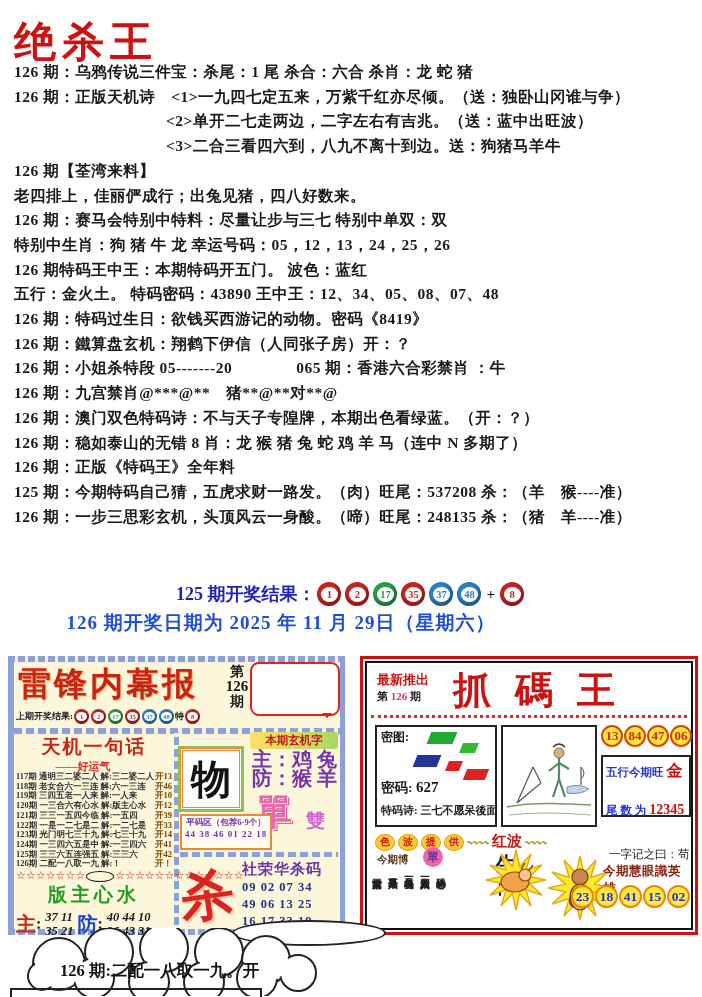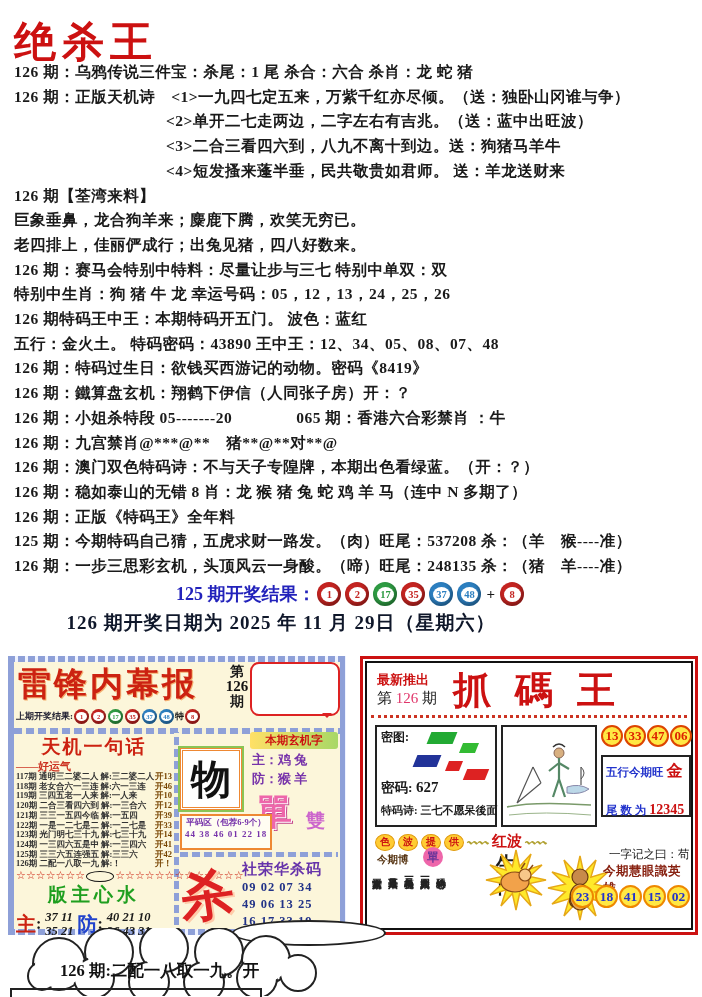--- a/index.html
+++ b/index.html
@@ -14,21 +14,21 @@
   
   .result-row{position:absolute;left:0;top:582px;width:702px;text-align:center;}
   .result-label{color:#2222bb;font-size:18px;font-weight:bold;vertical-align:middle;}
   .ball{display:inline-flex;width:24px;height:24px;border-radius:50%;margin:0 2px;
         align-items:center;justify-content:center;vertical-align:middle;
         box-shadow:inset -2px -3px 4px rgba(0,0,0,.35);}
   .ball .in{width:17px;height:15px;border-radius:50%;background:#fff;display:flex;
             align-items:center;justify-content:center;font-size:10.5px;font-weight:bold;}
   .plus{font-weight:bold;font-size:15px;vertical-align:middle;margin:0 3px;}
   .date-line{position:absolute;left:0;top:610px;width:562px;text-align:center;
-             color:#0f172a;font-size:19px;font-weight:bold;letter-spacing:1px;}
+             color:#1d4ed8;font-size:19px;font-weight:bold;letter-spacing:1px;}
   
   .lf-box{position:absolute;left:8px;top:656px;width:338px;height:279px;background:#fcf6da;
           border:6px solid transparent;box-sizing:border-box;
           border-image:repeating-linear-gradient(90deg,#8ea0d8 0 7px,#eef2ff 7px 10px) 6;}
   .lf-in{position:relative;width:100%;height:100%;}
   .masthead{position:absolute;left:4px;top:0px;font-size:33px;font-weight:bold;color:#cc2211;
             letter-spacing:3px;text-shadow:1px 1px 0 #f4b070;}
   .lf-issue{position:absolute;left:210px;top:2px;width:26px;text-align:center;line-height:15px;
             font-weight:bold;font-size:14px;}
   .lf-issue .num{color:#111;font-size:15px;}
@@ -39,60 +39,60 @@
   .prev-row{position:absolute;left:2px;top:44px;white-space:nowrap;}
   .prev-label{font-size:9px;font-weight:bold;color:#223;vertical-align:middle;}
   .mini.ball{width:15px;height:15px;margin:0 1px;}
   .mini.ball .in{width:11px;height:9px;font-size:6.5px;}
   .te-label{font-size:9px;font-weight:bold;vertical-align:middle;}
   .hstrip{position:absolute;left:0;height:6px;width:100%;
           background:repeating-linear-gradient(90deg,#8ea0d8 0 8px,#f6f2da 8px 12px);}
   .vstrip{position:absolute;width:5px;background:repeating-linear-gradient(0deg,#8ea0d8 0 8px,#f6f2da 8px 12px);}
   .lf-colL{position:absolute;left:2px;top:72px;width:156px;}
   .tianji-title{color:#cc2211;font-size:19px;font-weight:bold;text-align:center;letter-spacing:2px;}
-  .tianji-sub{color:#cc3322;font-size:11px;font-weight:bold;text-align:left;padding-right:22px;line-height:12px;}
+  .tianji-sub{color:#cc3322;font-size:11px;font-weight:bold;text-align:center;padding-right:22px;line-height:12px;}
   .trow{display:flex;justify-content:space-between;font-size:8.5px;line-height:9.7px;
         color:#333;white-space:nowrap;font-weight:bold;}
   .trow .kai{color:#774400;}
   .stars{font-size:11px;color:#cc2211;line-height:13px;white-space:nowrap;}
   .stars .oval{display:inline-block;width:26px;height:9px;border:1.5px solid #111;border-radius:50%;
                vertical-align:middle;background:#fcf6da;margin:0 1px;}
   .banzhu{color:#1f9f1f;font-size:19px;font-weight:bold;text-align:center;letter-spacing:4px;}
   .zf-row{display:flex;align-items:center;margin-top:2px;}
   .zf-char.zhu{color:#cc2211;font-size:20px;font-weight:bold;}
   .zf-char.fang{color:#2244cc;font-size:20px;font-weight:bold;}
   .zf-nums{font-size:12.5px;font-weight:bold;font-style:italic;line-height:14px;margin:0 4px;}
   .lf-colR{position:absolute;left:166px;top:70px;width:158px;}
   .xuanji-title{position:absolute;left:70px;top:0;width:88px;text-align:center;font-size:11.5px;
                 font-weight:bold;color:#cc1111;background:linear-gradient(90deg,#ffe066,#a8d866);
                 border-radius:3px;padding:1px 0;}
   .wu-box{position:absolute;left:0px;top:16px;width:56px;height:56px;background:#fff;
           border:3px double #ee8833;outline:2px solid #8ac455;display:flex;align-items:center;
           justify-content:center;font-size:40px;font-weight:bold;color:#111;}
-  .animals{position:absolute;left:72px;top:18px;color:#7733aa;font-size:13px;font-weight:bold;line-height:19px;}
+  .animals{position:absolute;left:72px;top:18px;color:#7733aa;font-size:20px;font-weight:bold;line-height:19px;}
   .dan-big{position:absolute;left:76px;top:56px;font-size:36px;font-weight:bold;color:#ee66aa;
            text-shadow:1px 1px 0 #fff,2px 2px 0 #c04488;}
   .shuang-sm{position:absolute;left:126px;top:76px;font-size:19px;font-weight:bold;color:#cc66cc;}
   .pingma{position:absolute;left:0px;top:82px;width:88px;height:32px;border:2px solid #ee8833;
           background:#fffdf2;text-align:center;}
   .pingma .pl{font-size:8.5px;font-weight:bold;color:#7733aa;line-height:13px;}
   .pingma .pn{font-size:9px;font-weight:bold;color:#7733aa;letter-spacing:1px;}
   .lf-colR .hstrip2{position:absolute;left:0;top:120px;width:158px;height:5px;
           background:repeating-linear-gradient(90deg,#8ea0d8 0 8px,#f6f2da 8px 12px);}
   .sha-art{position:absolute;left:0px;top:128px;font-size:54px;font-weight:bold;color:#dd2222;
            transform:rotate(-8deg);text-shadow:2px 2px 0 #ffccaa;}
   .shama{position:absolute;left:62px;top:128px;width:96px;}
   .shama-title{font-size:15px;font-weight:bold;color:#6633aa;letter-spacing:1px;}
   .shama-row{font-size:12.5px;font-weight:bold;color:#223388;line-height:17px;letter-spacing:1px;}
   
   .rt-box{position:absolute;left:360px;top:656px;width:338px;height:279px;border:3px solid #cc1111;
           box-sizing:border-box;padding:2px;background:#fff;}
   .rt-in{position:relative;width:100%;height:100%;border:2px solid #111;box-sizing:border-box;padding-left:8px;}
   .promo{position:absolute;left:10px;top:8px;color:#cc1111;font-size:13px;font-weight:bold;}
-  .rt-issue{position:absolute;left:10px;top:26px;font-size:15px;font-weight:normal;}
+  .rt-issue{position:absolute;left:10px;top:26px;font-size:11px;font-weight:bold;}
   .rt-issue .num{color:#e0356a;}
   .rt-title{position:absolute;left:86px;top:2px;font-size:38px;font-weight:bold;color:#cc1111;
             letter-spacing:24px;white-space:nowrap;}
   .dotline{position:absolute;left:4px;right:4px;top:52px;border-bottom:3px dotted #cc3322;}
   .panelA{position:absolute;left:8px;top:62px;width:122px;height:102px;border:2px solid #222;box-sizing:border-box;}
   .mitu-label{position:absolute;left:4px;top:2px;font-size:12px;font-weight:bold;}
   .blk{position:absolute;transform:skew(-22deg);}
   .mima{position:absolute;left:4px;top:52px;font-size:13.5px;font-weight:bold;}
   .mima .v{font-size:15px;}
   .shici{position:absolute;left:4px;top:76px;font-size:11px;font-weight:bold;white-space:nowrap;}
@@ -142,23 +142,21 @@
 
 <div class="page">
 
   <div class="main-title">绝杀王</div>
 
   <div class="lines">
       <div class="line">126 期：乌鸦传说三件宝：杀尾：1 尾 杀合：六合 杀肖：龙 蛇 猪</div>
       <div class="line">126 期：正版天机诗　&lt;1&gt;一九四七定五来，万紫千红亦尽倾。（送：独卧山冈谁与争）</div>
       <div class="line indent">&lt;2&gt;单开二七走两边，二字左右有吉兆。（送：蓝中出旺波）</div>
       <div class="line indent">&lt;3&gt;二合三看四六到，八九不离十到边。送：狗猪马羊牛</div>
-      <div class="line indent">&lt;4&gt;短发搔来蓬半垂，民共敬贵如君师。 送：羊龙送财来</div>
       <div class="line">126 期【荃湾来料】</div>
-      <div class="line">巨象垂鼻，龙合狗羊来；麋鹿下腾，欢笑无穷已。</div>
       <div class="line">老四排上，佳丽俨成行；出兔见猪，四八好数来。</div>
       <div class="line">126 期：赛马会特别中特料：尽量让步与三七 特别中单双：双</div>
       <div class="line">特别中生肖：狗 猪 牛 龙 幸运号码：05，12，13，24，25，26</div>
       <div class="line">126 期特码王中王：本期特码开五门。 波色：蓝红</div>
       <div class="line">五行：金火土。 特码密码：43890 王中王：12、34、05、08、07、48</div>
       <div class="line">126 期：特码过生日：欲钱买西游记的动物。密码《8419》</div>
       <div class="line">126 期：鐵算盘玄机：翔鹤下伊信（人同张子房）开：？</div>
       <div class="line">126 期：小姐杀特段 05-------20　　　　065 期：香港六合彩禁肖 ：牛</div>
       <div class="line">126 期：九宫禁肖@***@**　猪**@**对**@</div>
       <div class="line">126 期：澳门双色特码诗：不与天子专隍牌，本期出色看绿蓝。（开：？）</div>
@@ -227,21 +225,21 @@
             </div>
             <div class="trow">
               <span>118期 老女合六一三连 解:六一三连</span>
               <span class="kai">开46</span>
             </div>
             <div class="trow">
               <span>119期 三四五老一人来 解:一人来</span>
               <span class="kai">开10</span>
             </div>
             <div class="trow">
-              <span>120期 二合三看四六到 解:一三合六</span>
+              <span>120期 一三合六有心水 解:版主心水</span>
               <span class="kai">开12</span>
             </div>
             <div class="trow">
               <span>121期 三三一五四今临 解:一五四</span>
               <span class="kai">开39</span>
             </div>
             <div class="trow">
               <span>122期 一是一二七是二 解:一二七是</span>
               <span class="kai">开33</span>
             </div>
@@ -267,21 +265,21 @@
         <div class="zf-row">
           <span class="zf-char zhu">主</span>
             <span style="font-weight:bold">:</span>
           <span class="zf-nums">
               <div>37 11</div>
               <div>35 21</div>
             </span>
           <span class="zf-char fang">防</span>
             <span style="font-weight:bold">:</span>
           <span class="zf-nums">
-              <div>40 21 10</div>
+              <div>40 44 10</div>
               <div>36 43 31</div>
             </span>
         </div>
       </div>
 
       <div class="lf-colR">
         <div class="xuanji-title">本期玄机字</div>
         <div class="wu-box">物</div>
         <div class="animals">
           <div>主：鸡 兔</div>
@@ -340,21 +338,21 @@
           <path d="M14 76 L30 40 M14 76 L38 56 M30 40 L38 56" stroke="#555" stroke-width="1.2" fill="none"></path>
           <circle cx="56" cy="26" r="5" fill="#d8b080" stroke="#865" stroke-width="1"></circle>
           <path d="M56 31 L56 52 M56 36 L46 44 M56 36 L66 42 M56 52 L50 70 M56 52 L62 70" stroke="#586" stroke-width="2.2" fill="none"></path>
           <path d="M50 20 Q56 14 62 20" stroke="#333" stroke-width="1.5" fill="none"></path>
           <path d="M64 60 Q76 56 86 62 Q78 68 64 66 Z" fill="#bcd8e8" stroke="#88a" stroke-width="1"></path>
           <path d="M78 40 L78 58" stroke="#555" stroke-width="1.2"></path>
           <path d="M78 40 Q84 46 78 52" stroke="#555" stroke-width="1" fill="none"></path>
         </svg>
       </div>
 
-      <div class="circ-row-top"><span class="circ">13</span><span class="circ">33</span><span class="circ">47</span><span class="circ">06</span></div>
+      <div class="circ-row-top"><span class="circ">13</span><span class="circ">84</span><span class="circ">47</span><span class="circ">06</span></div>
 
       <div class="wuxing-box">
         <div class="wx1">
           <span>五行今期旺</span>
           <span class="v">金</span>
         </div>
         <div class="wx2">
           <span>尾 数 为</span>
           <span class="v">12345</span>
         </div>

